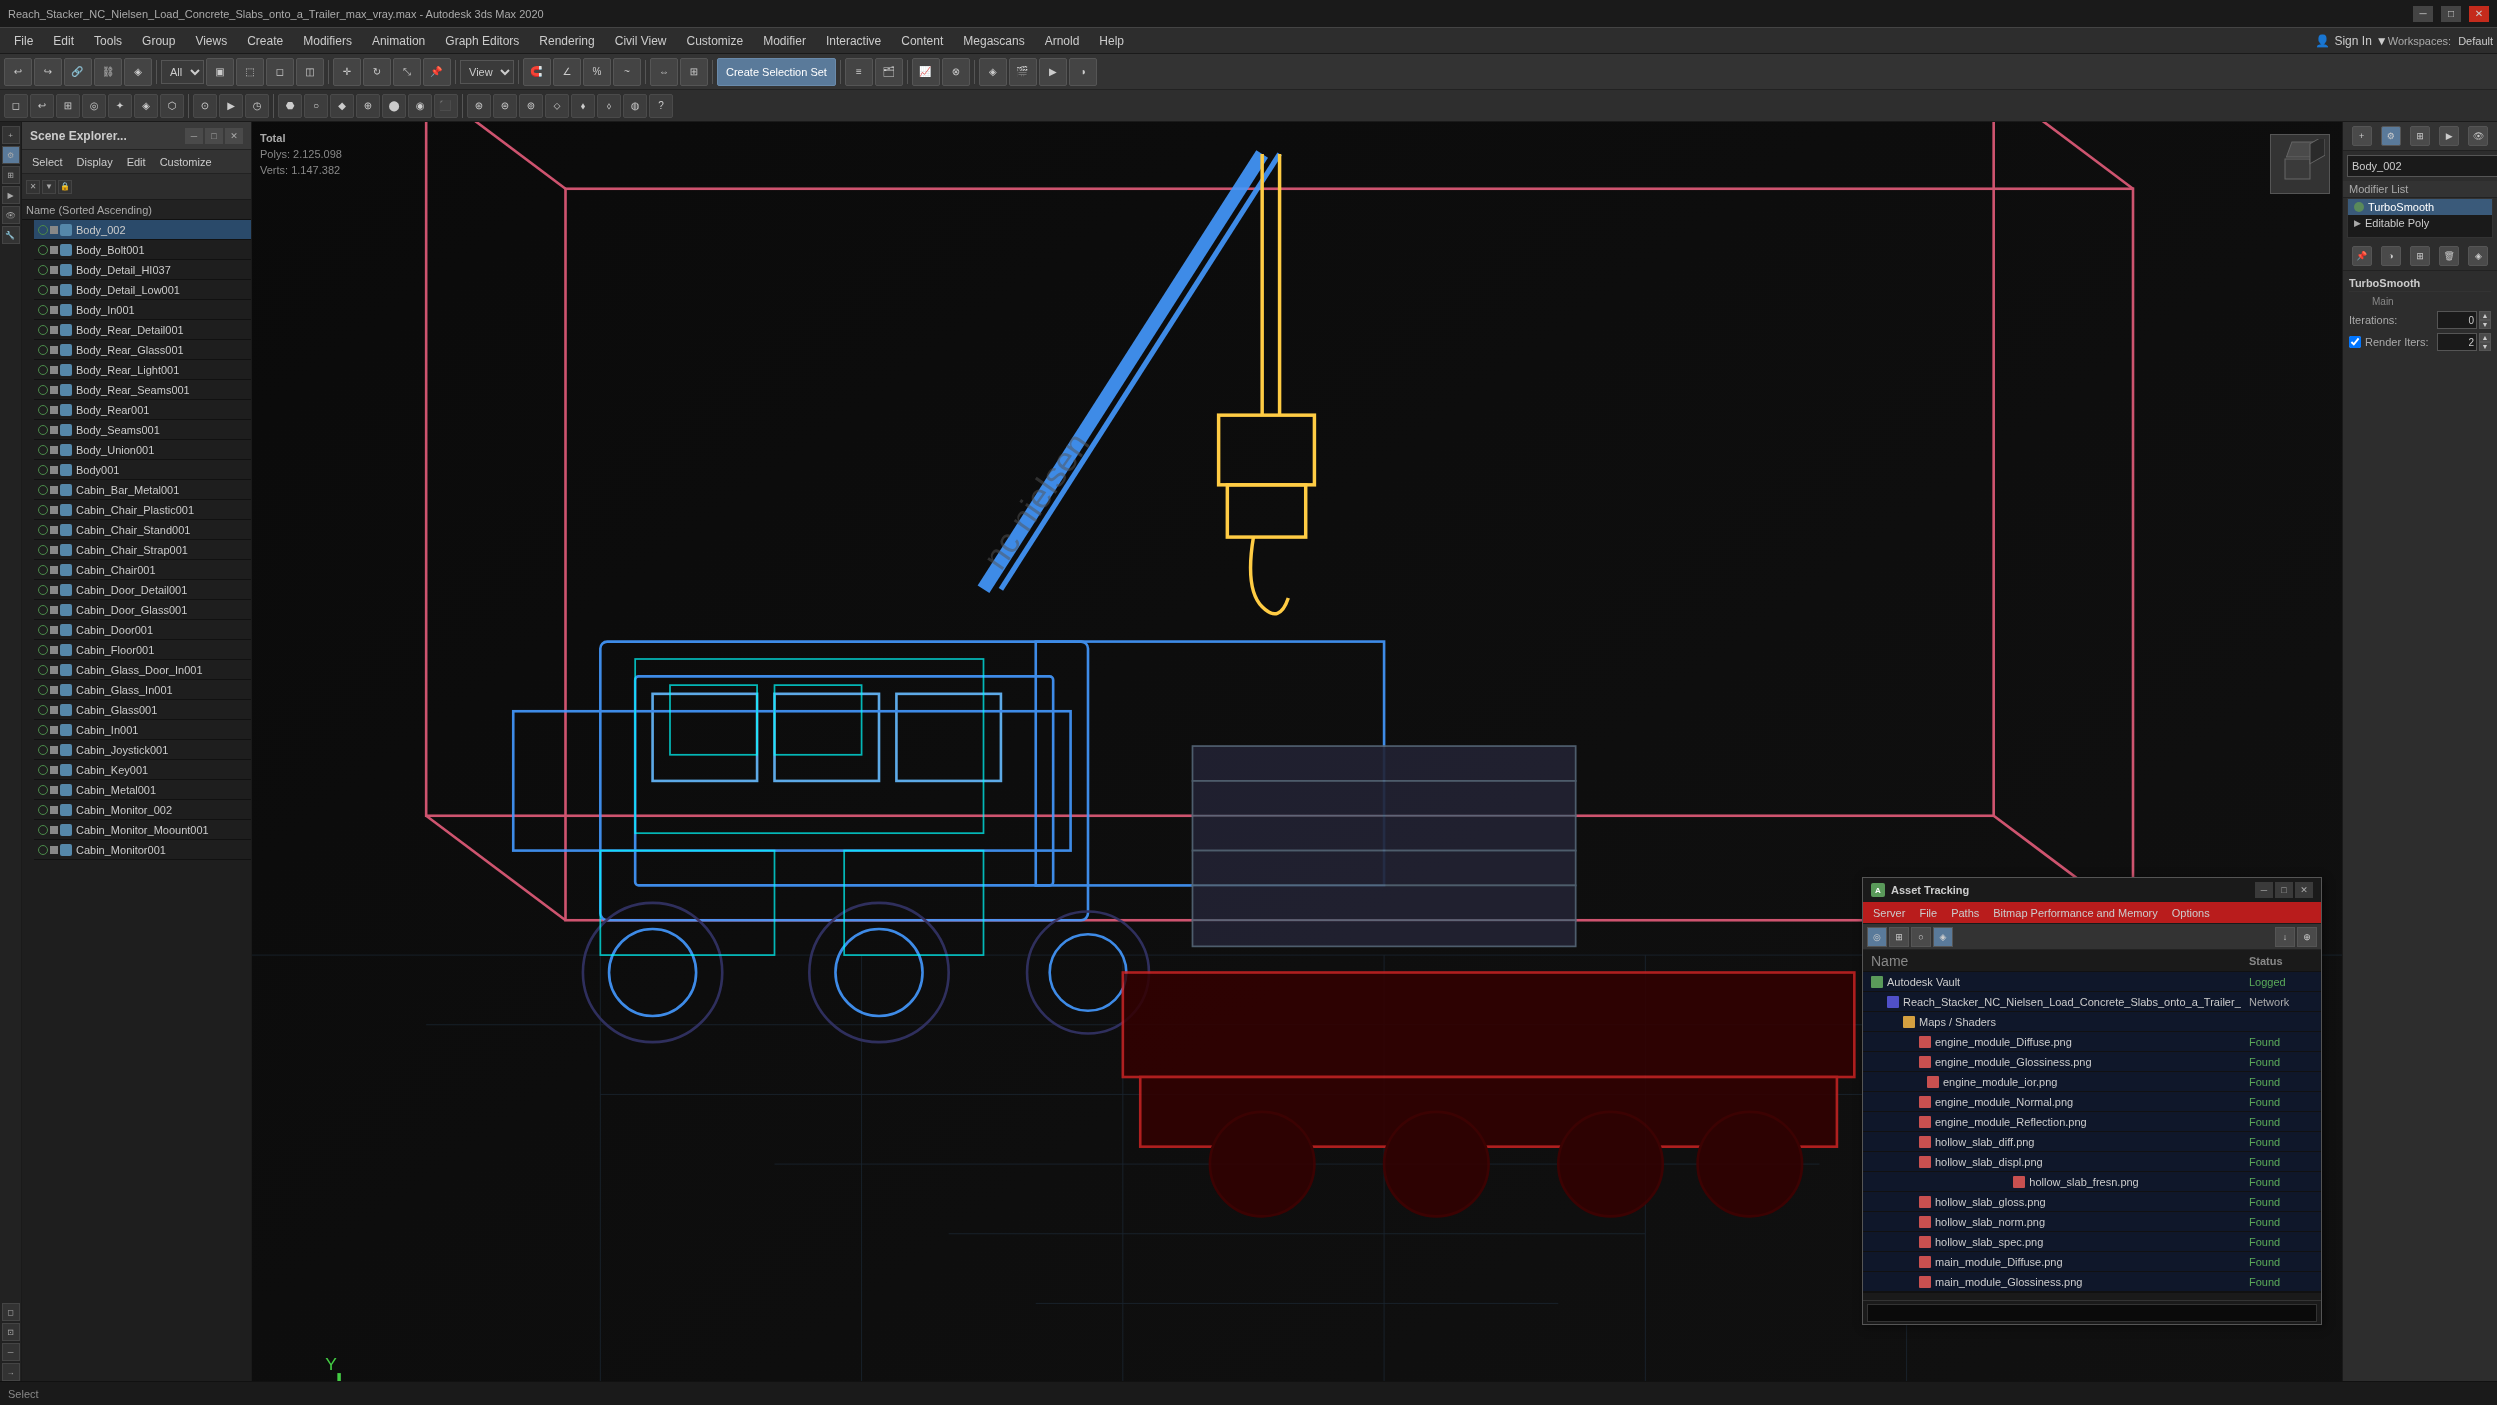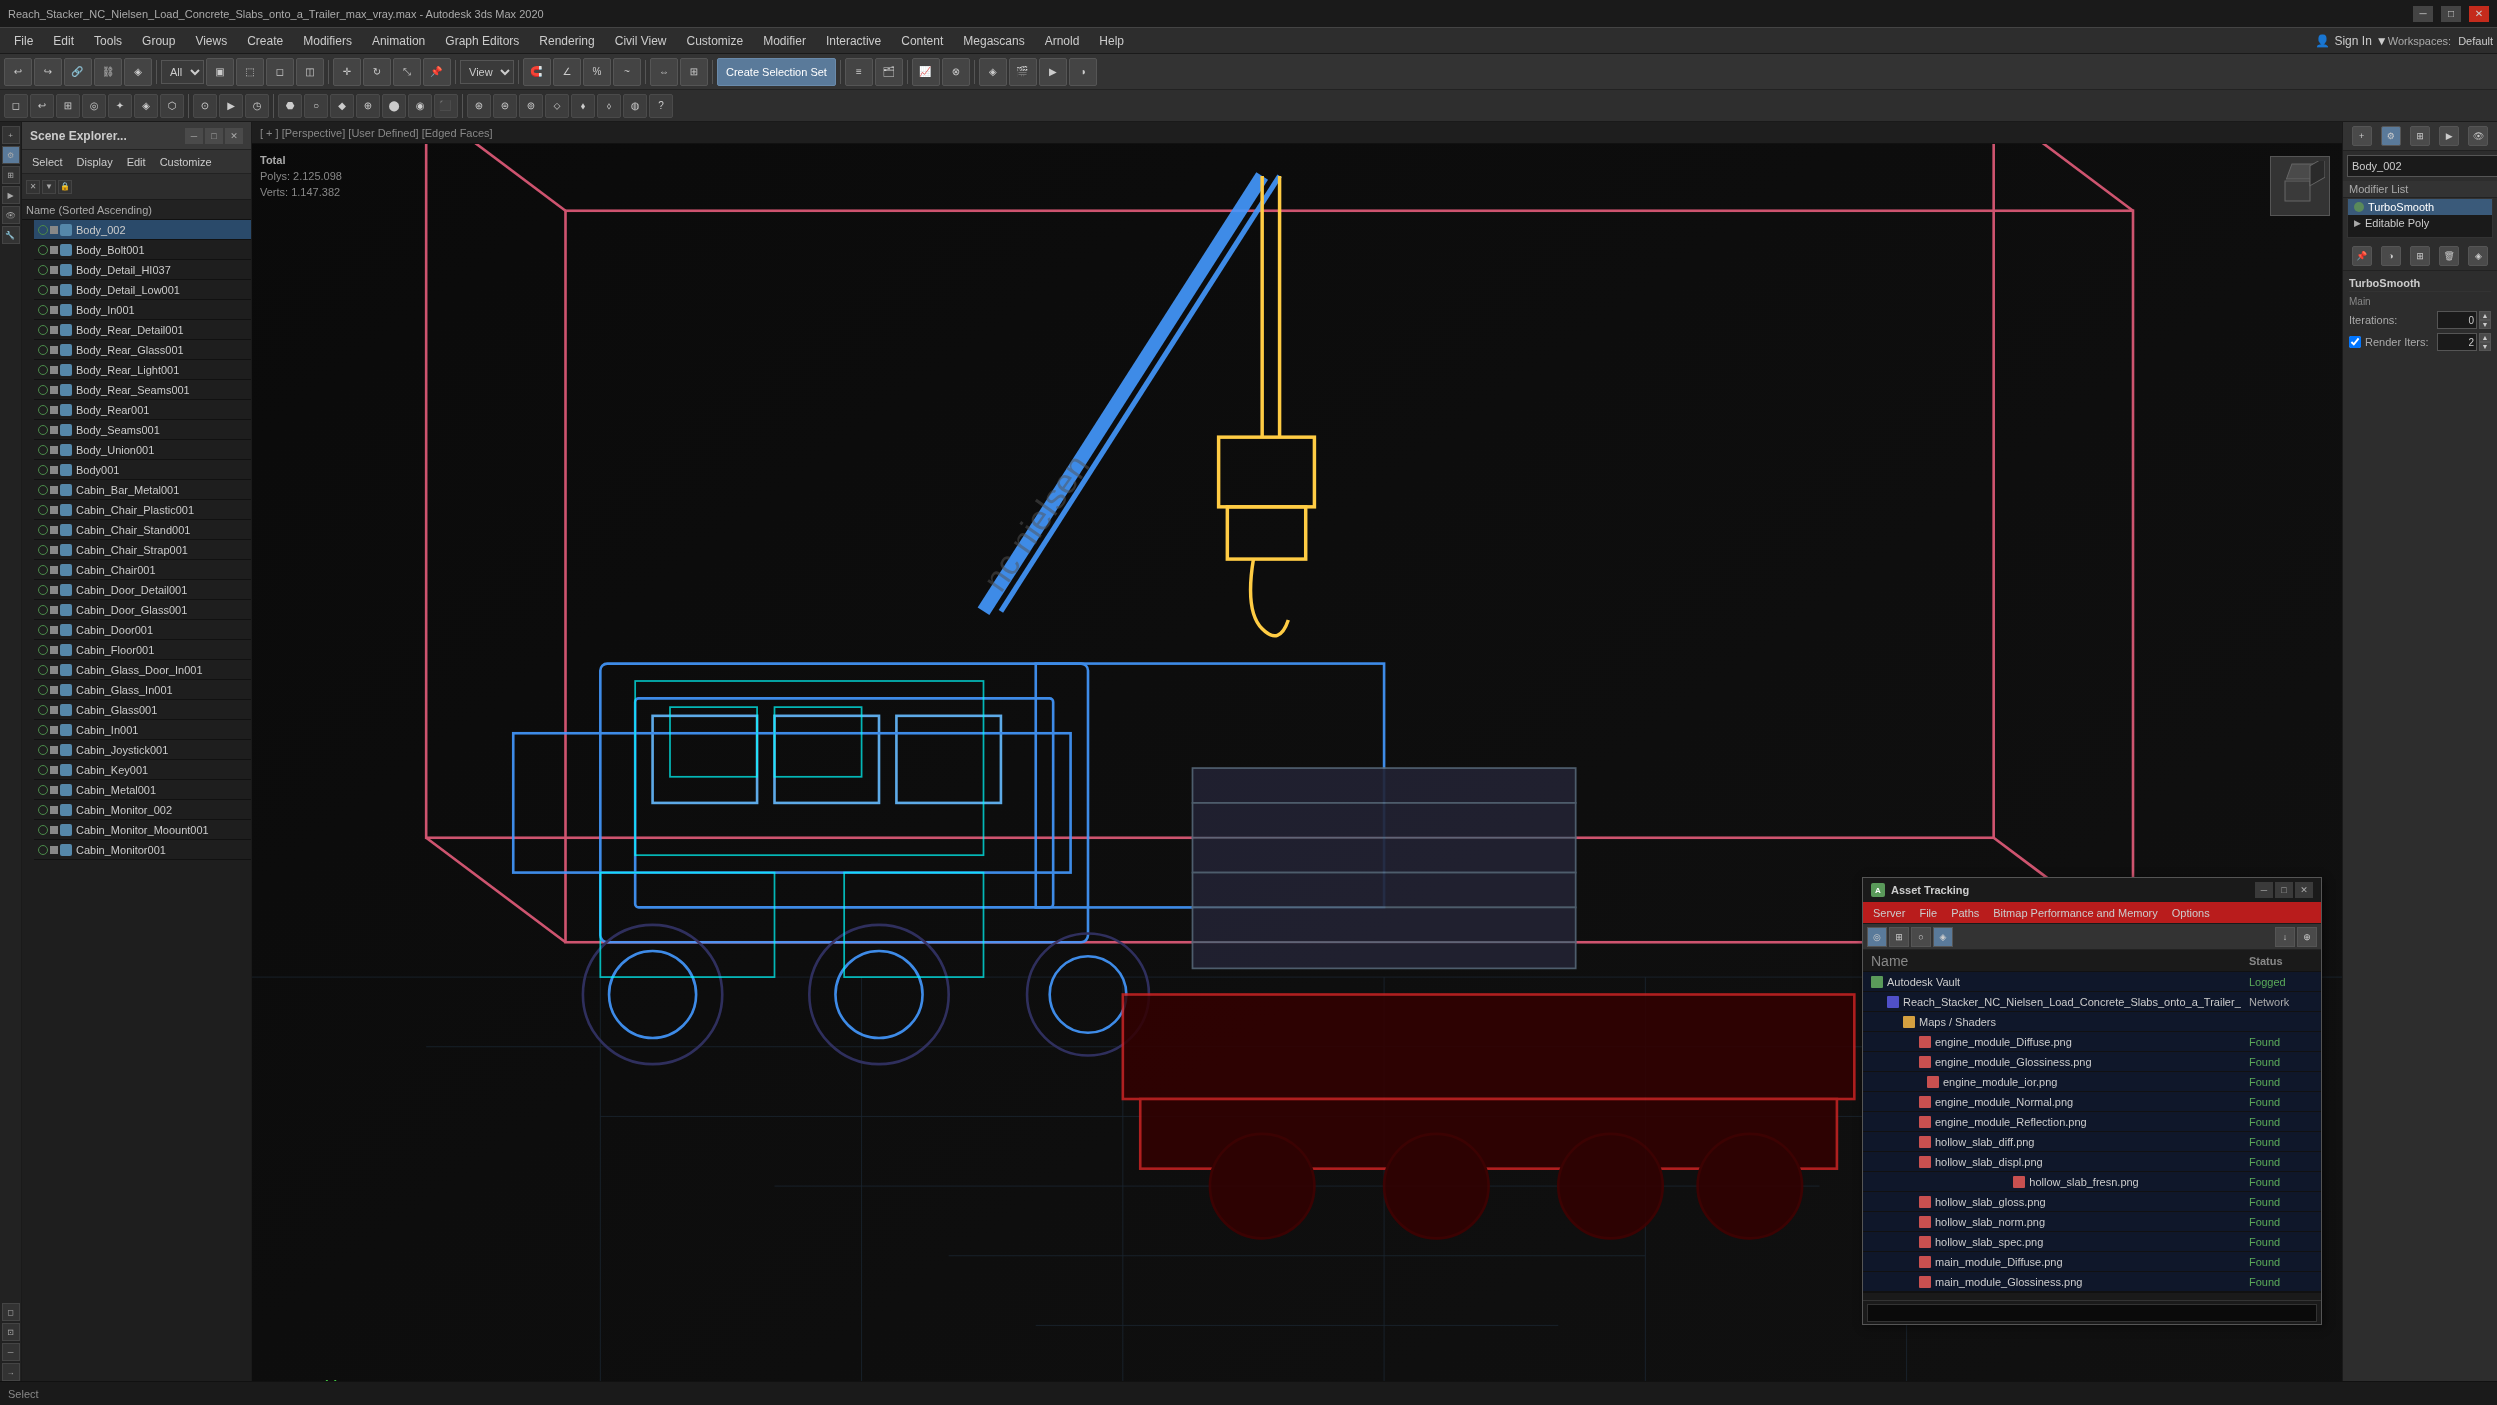--- a/index.html
+++ b/index.html
@@ -80,21 +80,21 @@
     .modifier-list-label { padding: 2px 6px; font-size: 11px; color: #aaa; background: #333; border-bottom: 1px solid #222; }
     .modifier-list { background: #1a1a1a; border: 1px solid #333; margin: 0 4px 4px 4px; min-height: 40px; }
     .modifier-item { padding: 2px 6px; font-size: 11px; cursor: pointer; display: flex; align-items: center; gap: 4px; }
     .modifier-item.active { background: #3a5a7a; color: #fff; }
     .modifier-indicator { width: 10px; height: 10px; border-radius: 50%; background: #5a8a5a; flex-shrink: 0; }
     .modifier-arrow { font-size: 9px; color: #aaa; }
     .modifier-tools { display: flex; justify-content: space-around; padding: 4px; border-bottom: 1px solid #222; }
     
     .param-section { padding: 4px 6px; }
     .param-title { font-size: 11px; color: #ccc; font-weight: bold; padding: 2px 0; border-bottom: 1px solid #333; margin-bottom: 4px; }
-    .param-subtitle { font-size: 10px; color: #888; margin-bottom: 4px; }
+    .param-subtitle { font-size: 10px; color: #888; margin-bottom: 4px; margin-left: 23px; }
     .param-row { display: flex; align-items: center; justify-content: space-between; margin-bottom: 4px; font-size: 11px; }
     .param-label { color: #aaa; }
     .param-value { display: flex; align-items: center; gap: 2px; }
     .param-input { width: 40px; height: 18px; background: #1a1a1a; border: 1px solid #555; color: #ccc; font-size: 10px; text-align: right; padding: 0 2px; }
     .param-spinner { display: flex; flex-direction: column; }
     .spin-btn { width: 12px; height: 9px; background: #4a4a4a; border: 1px solid #555; color: #ccc; font-size: 7px; cursor: pointer; display: flex; align-items: center; justify-content: center; }
     .param-checkbox { width: 12px; height: 12px; margin-right: 4px; }
     
     
     #asset-tracking { position: absolute; right: 170px; bottom: 100px; width: 450px; background: #2d2d2d; border: 1px solid #555; box-shadow: 2px 2px 8px rgba(0,0,0,0.5); z-index: 100; }
@@ -490,23 +490,20 @@
       </div>
     <div id="layer-explorer-bar">
       <span>Layer Explorer</span>
       <div style="flex:1;"></div>
       <button class="icon-sidebar-btn" style="width:18px;height:18px;">≡</button>
       <button class="icon-sidebar-btn" style="width:18px;height:18px;">⊞</button>
     </div>
   </div>
 
   <div id="viewport-area">
-    <div id="viewport-header">
-      <span>[ + ] [Perspective] [User Defined] [Edged Faces]</span>
-    </div>
 
     <div class="viewport-bg">
 
       <div style="position:absolute;top:8px;left:8px;font-size:11px;color:#888;line-height:16px;z-index:5;">
         <div style="font-weight:bold;color:#aaa;">Total</div>
         <div><span>Polys:</span> <span>2.125.098</span></div>
         <div><span>Verts:</span> <span>1.147.382</span></div>
       </div>
 
       <svg id="scene-svg" viewBox="0 0 1200 900" preserveAspectRatio="xMidYMid slice">

